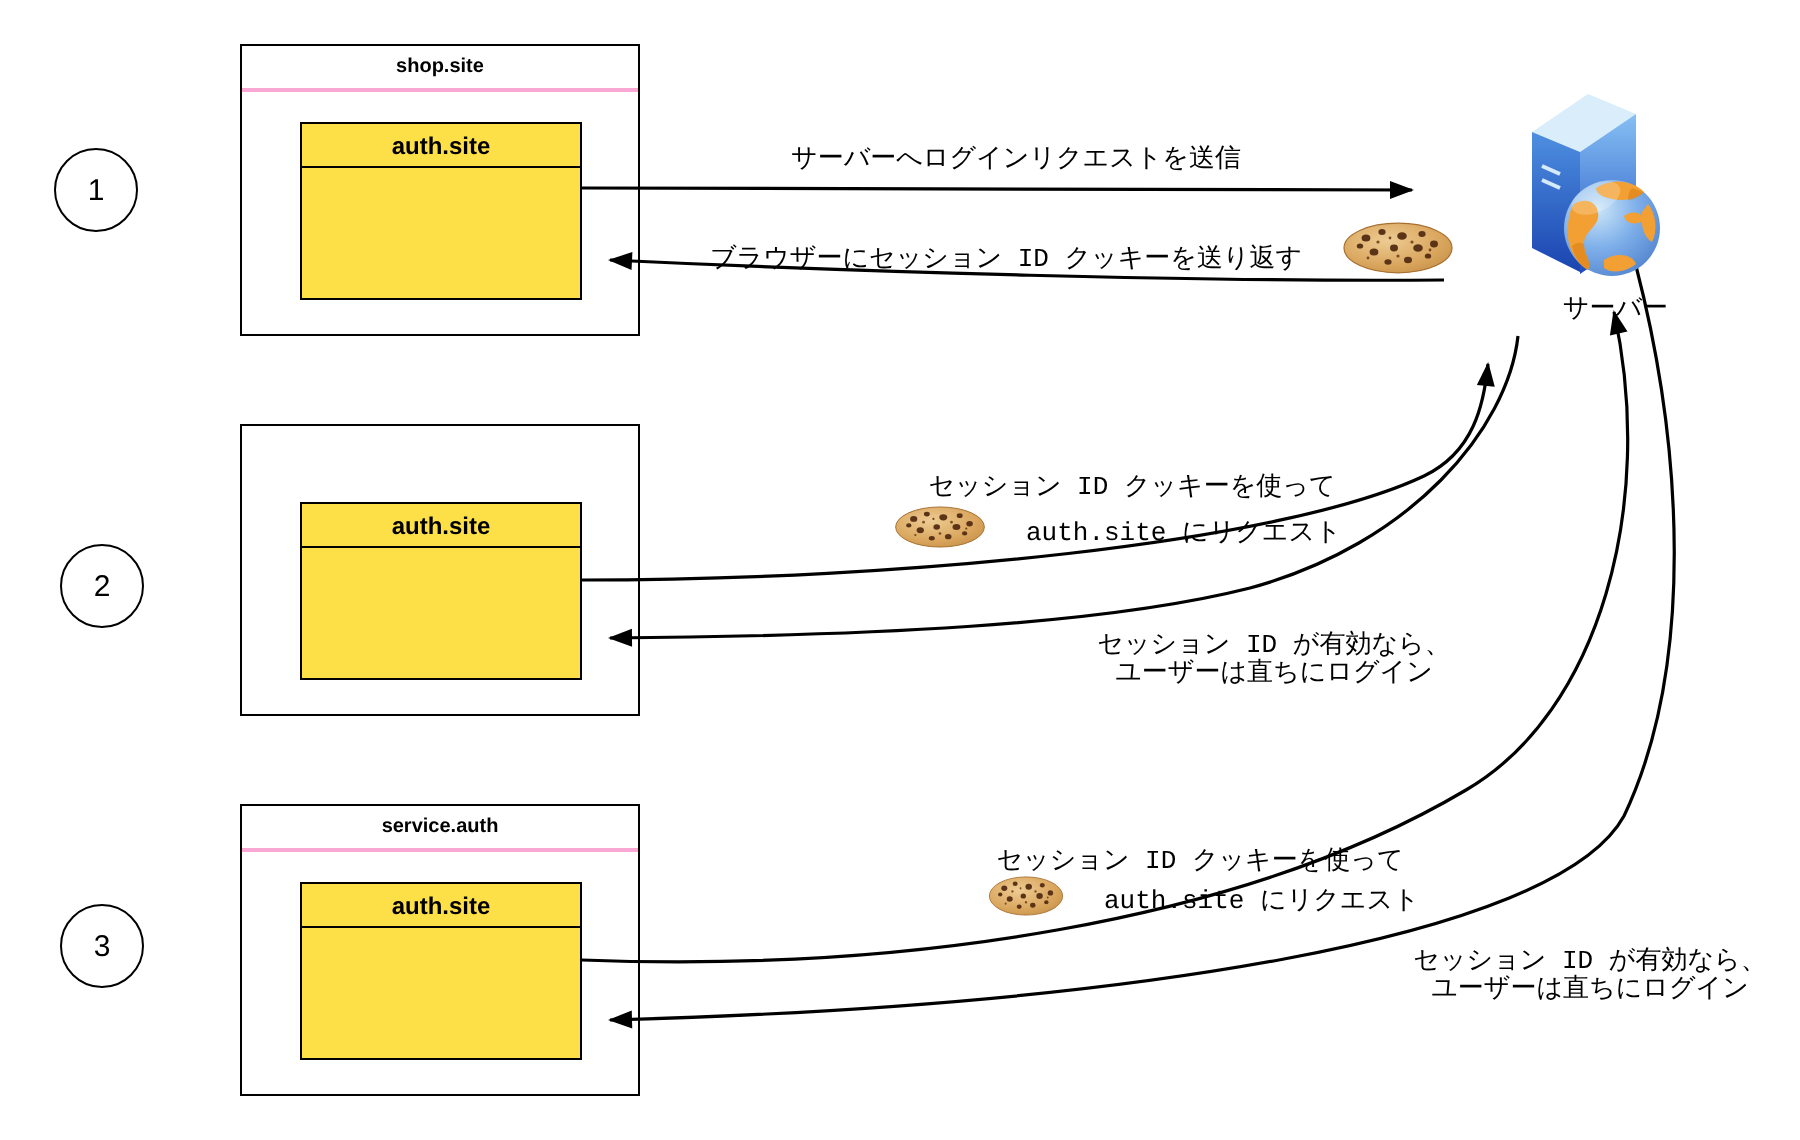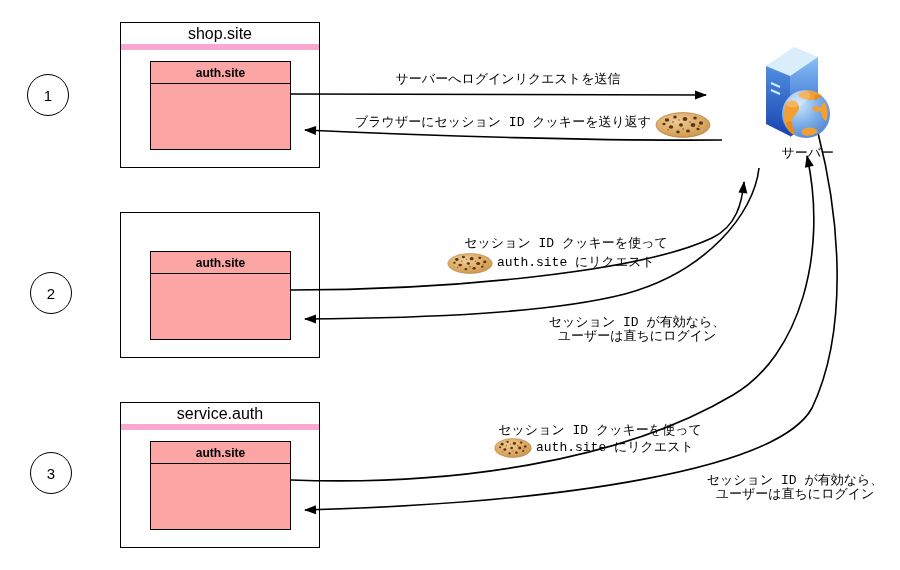--- a/index.html
+++ b/index.html
@@ -1,36 +1,36 @@
 <!DOCTYPE html>
 <html><head>
 <meta charset="utf-8">
 <style>
   html,body{margin:0;padding:0;background:#fff;}
   .canvas{position:relative;width:900px;height:570px;background:#ffffff;overflow:hidden;
           font-family:"Liberation Sans","DejaVu Sans",sans-serif;color:#000;}
   
   .site-box{position:absolute;left:120px;width:200px;height:146px;border:1px solid #000;
             background:#fff;box-sizing:border-box;z-index:1;}
-  .site-title{height:21px;border-bottom:6px solid #f9a8d4;display:flex;align-items:center;
-              justify-content:center;font-size:16px;font-weight:normal;}
+  .site-title{height:21px;border-bottom:2px solid #f9a8d4;display:flex;align-items:center;
+              justify-content:center;font-size:10px;font-weight:bold;}
   .iframe-box{position:absolute;left:29px;top:38px;width:141px;height:89px;border:1px solid #000;
-              background:#fca5a5;box-sizing:border-box;}
+              background:#fde047;box-sizing:border-box;}
   .iframe-title{height:21px;border-bottom:1px solid #000;display:flex;align-items:center;
                 justify-content:center;font-size:12px;font-weight:bold;}
   
   .step-circle{position:absolute;width:42px;height:42px;border:1.5px solid #000;border-radius:50%;
                background:#fff;display:flex;align-items:center;justify-content:center;
                font-size:15px;box-sizing:border-box;z-index:1;}
   
   .wires{position:absolute;left:0;top:0;z-index:2;}
   
   .lbl{position:absolute;font-size:13px;line-height:14px;white-space:nowrap;z-index:3;font-family:Liberation Mono, monospace;}
   .center{transform:translateX(-50%);text-align:center;}
-  .row{display:flex;align-items:center;gap:4px;}
+  .row{display:flex;align-items:flex-end;gap:20px;}
   .cookie-svg{flex:0 0 auto;}
   
   .server-wrap{position:absolute;left:754px;top:42px;width:80px;text-align:right;z-index:3;}
   .server-label{font-size:13px;line-height:14px;margin-top:0px;}
 </style>
 </head>
 <body>
 
 <div class="canvas">
 

